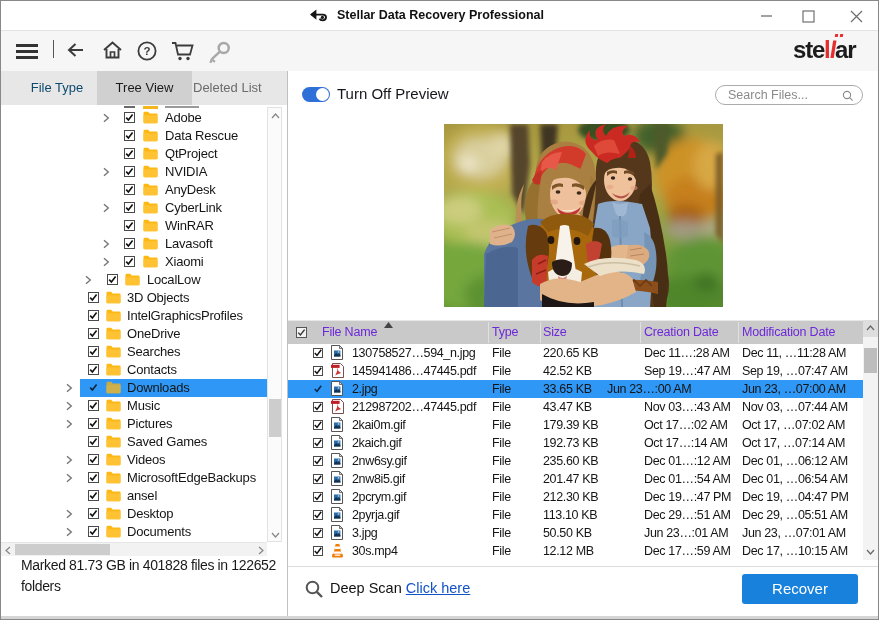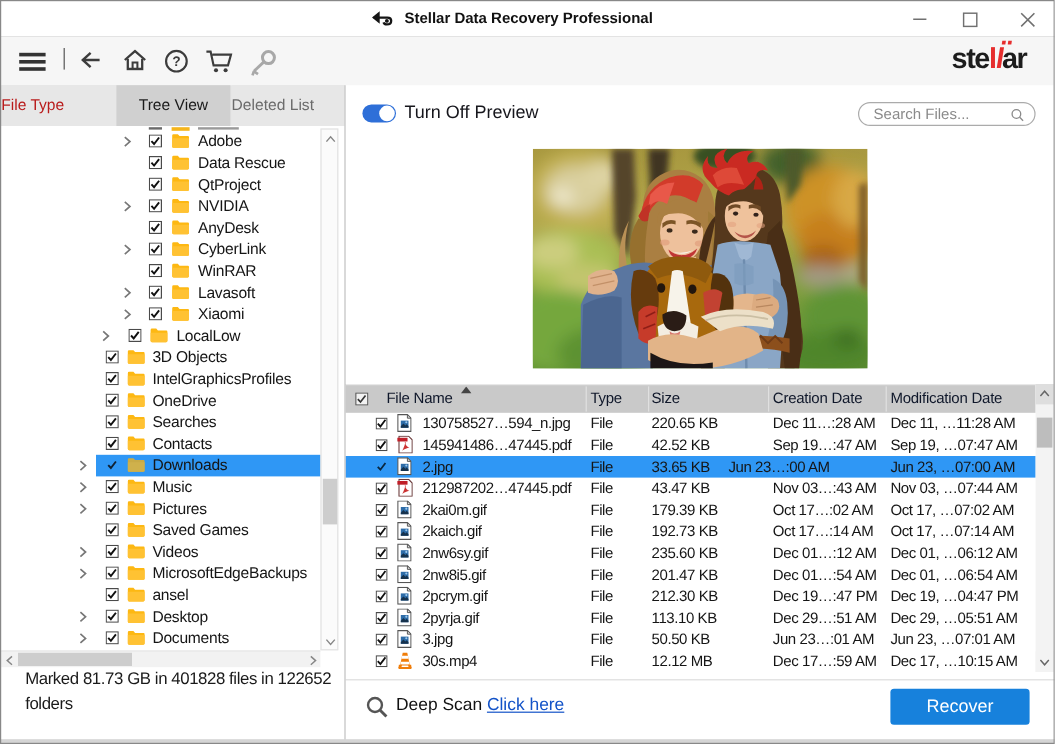--- a/index.html
+++ b/index.html
@@ -1,21 +1,21 @@
 <!DOCTYPE html>
 <html><head><meta charset="utf-8">
 <style>
 html,body{margin:0;padding:0}
 body{width:879px;height:620px;position:relative;font-family:"Liberation Sans",sans-serif;background:#fff;overflow:hidden}
 .abs{position:absolute}
 .tl{position:absolute;font-size:13px;letter-spacing:-0.2px;color:#151515;white-space:nowrap}
 .chev,.ck,.fol{position:absolute}
 .sel{position:absolute;background:#2f97f5}
 .tc{position:absolute;font-size:12.5px;letter-spacing:-0.35px;color:#151515;white-space:nowrap}
-.hdrtxt{position:absolute;font-size:12.5px;letter-spacing:-0.2px;color:#0f172a;white-space:nowrap}
+.hdrtxt{position:absolute;font-size:12.5px;letter-spacing:-0.2px;color:#6d28d9;white-space:nowrap}
 </style></head>
 <body>
 
 <div class="abs" style="left:0;top:0;width:879px;height:620px;border:1px solid #888;box-sizing:border-box;z-index:50;pointer-events:none"></div>
 <div class="abs" style="left:0;top:616px;width:879px;height:4px;background:#d5d5d5;z-index:49"></div>
 
 <div class="abs" style="left:0;top:0;width:879px;height:30px;background:#fff;border-bottom:1px solid #e3e3e3">
   <svg class="abs" style="left:309px;top:8px" width="19" height="16" viewBox="0 0 19 16">
     <path d="M2.4 6.6 L13.8 6.6 Q17 6.6 17 9.3 Q17 12.4 13.4 12.4 Q11.2 12.4 10.6 10.6" fill="none" stroke="#151515" stroke-width="1.9"></path>
     <path d="M7.4 1.4 L1 6.6 L7.4 11.8 Z" fill="#151515"></path>
@@ -60,21 +60,21 @@
     <circle cx="18.7" cy="9" r="5" fill="none" stroke="#a8a8a8" stroke-width="2.5"></circle>
     <path d="M14.9 12.6 L6.6 20.4" fill="none" stroke="#a8a8a8" stroke-width="2.4"></path>
     <path d="M6.6 20.4 L5.4 23.8 M6.6 20.4 L10 22.8" fill="none" stroke="#a8a8a8" stroke-width="2.2"></path>
   </svg>
   <div class="abs" style="left:792px;top:5px;font-size:24px;font-weight:700;color:#1c1c1c;letter-spacing:-1.2px">ste<span style="color:#e62e2e">l</span><span style="color:#e62e2e;display:inline-block;transform:skewX(-9deg)">l</span>ar</div>
   <div class="abs" style="left:834px;top:3px;width:3.2px;height:3.2px;background:#e62e2e;transform:skewX(-9deg)"></div>
   <div class="abs" style="left:839px;top:3px;width:3.2px;height:3.2px;background:#e62e2e;transform:skewX(-9deg)"></div>
 </div>
 
 <div class="abs" style="left:1px;top:71px;width:286px;height:34px;background:#e7e7e7">
-  <div class="abs" style="left:0;top:0;width:112px;height:34px;background:#e7e7e7;color:#b91c1c;font-size:13px;line-height:34px;">File Type</div>
+  <div class="abs" style="left:0;top:0;width:112px;height:34px;background:#e7e7e7;color:#0c4a6e;font-size:13px;line-height:34px;text-align:center">File Type</div>
   <div class="abs" style="left:96px;top:0;width:95px;height:34px;background:#d0d0d0;color:#1a1a1a;font-size:13px;line-height:34px;text-align:center">Tree View</div>
   <div class="abs" style="left:192px;top:0;width:94px;height:34px;background:#e7e7e7;color:#6b6b6b;font-size:13px;line-height:34px;">Deleted List</div>
 </div>
 
 <div class="abs" style="left:287px;top:71px;width:1px;height:549px;background:#c0c0c0;z-index:20"></div>
 <div class="abs" style="left:1px;top:105px;width:286px;height:2px;background:#fff"></div>
 
 <div class="abs" style="left:124px;top:106px;width:11px;height:2px;background:#6a6a6a"></div>
 <div class="abs" style="left:143px;top:106px;width:15px;height:2.5px;background:#f5b51c"></div>
 <div class="abs" style="left:165px;top:106px;width:34px;height:2px;background:#9a9a9a"></div>

